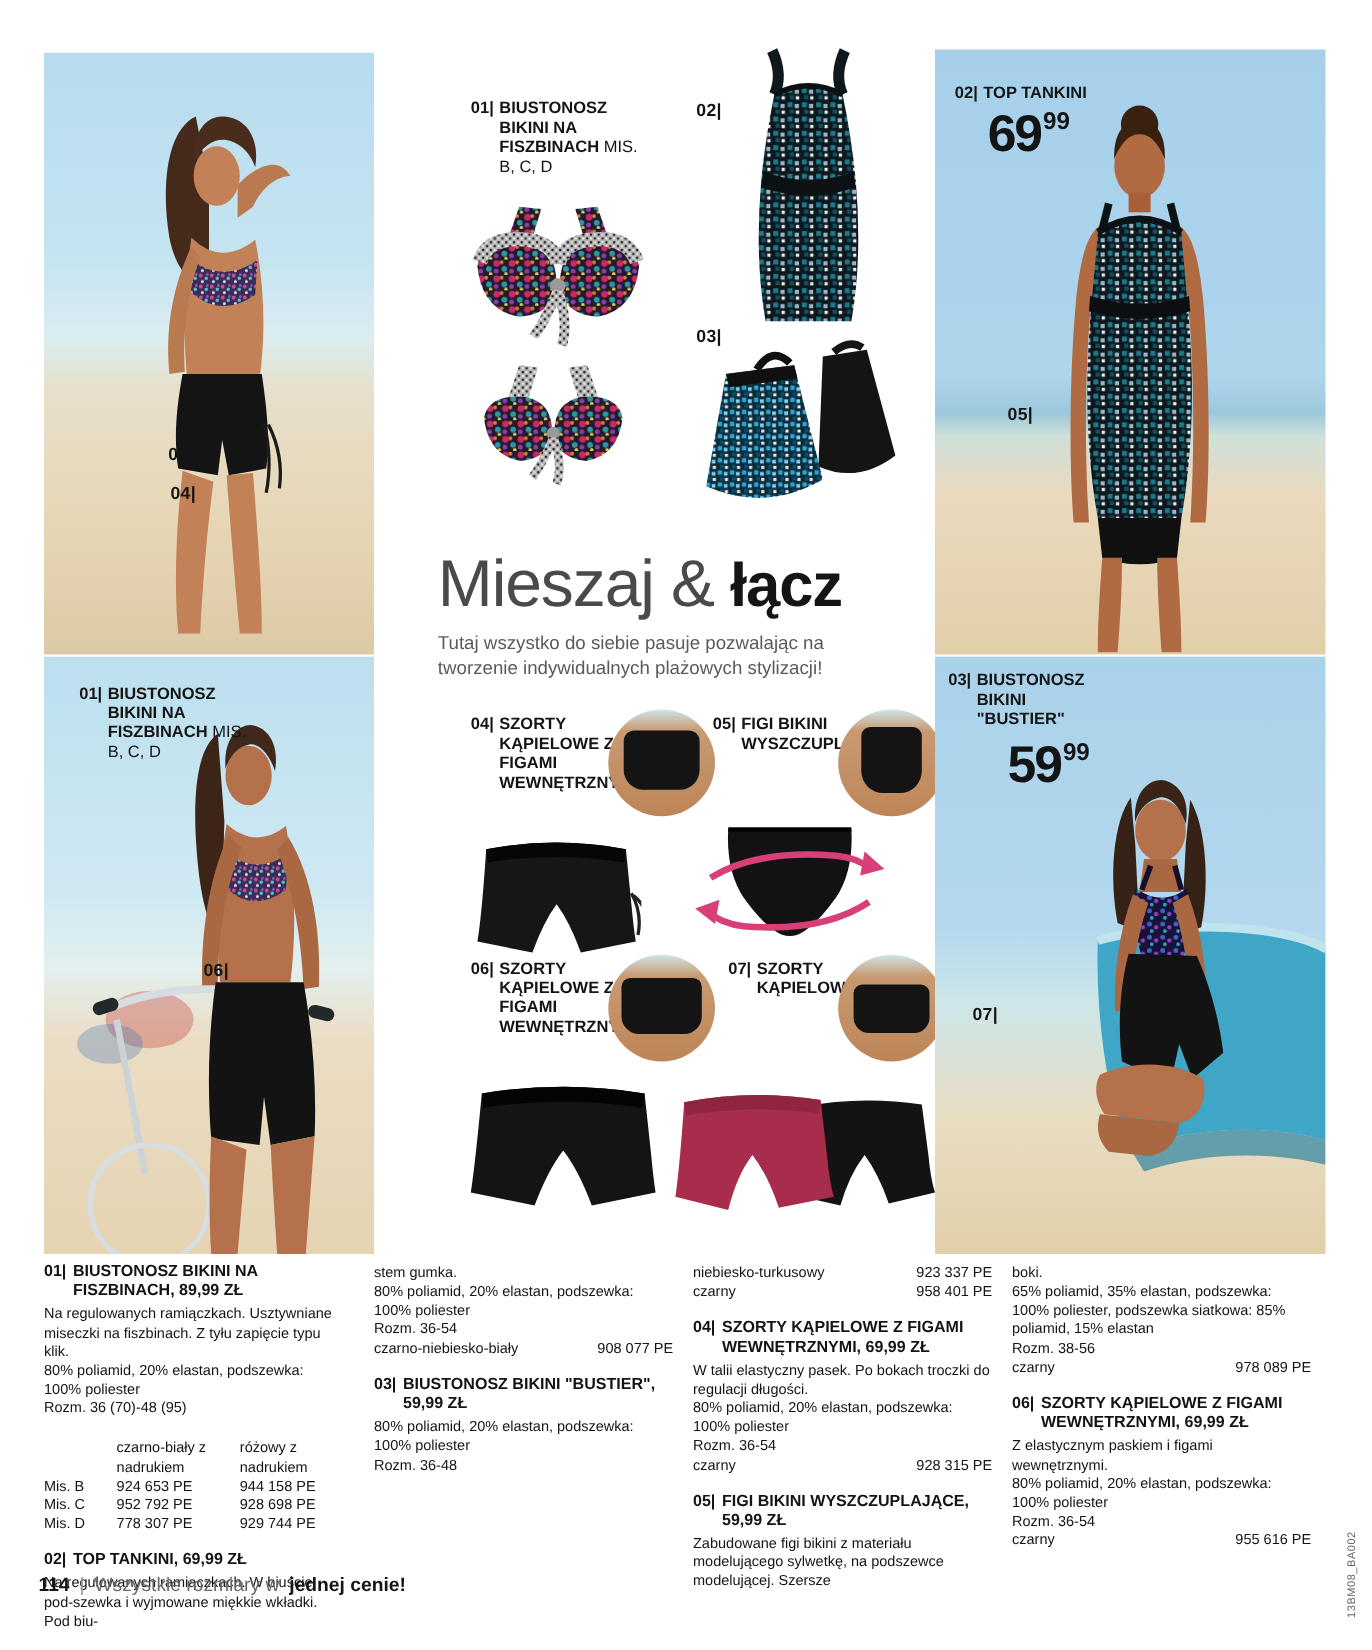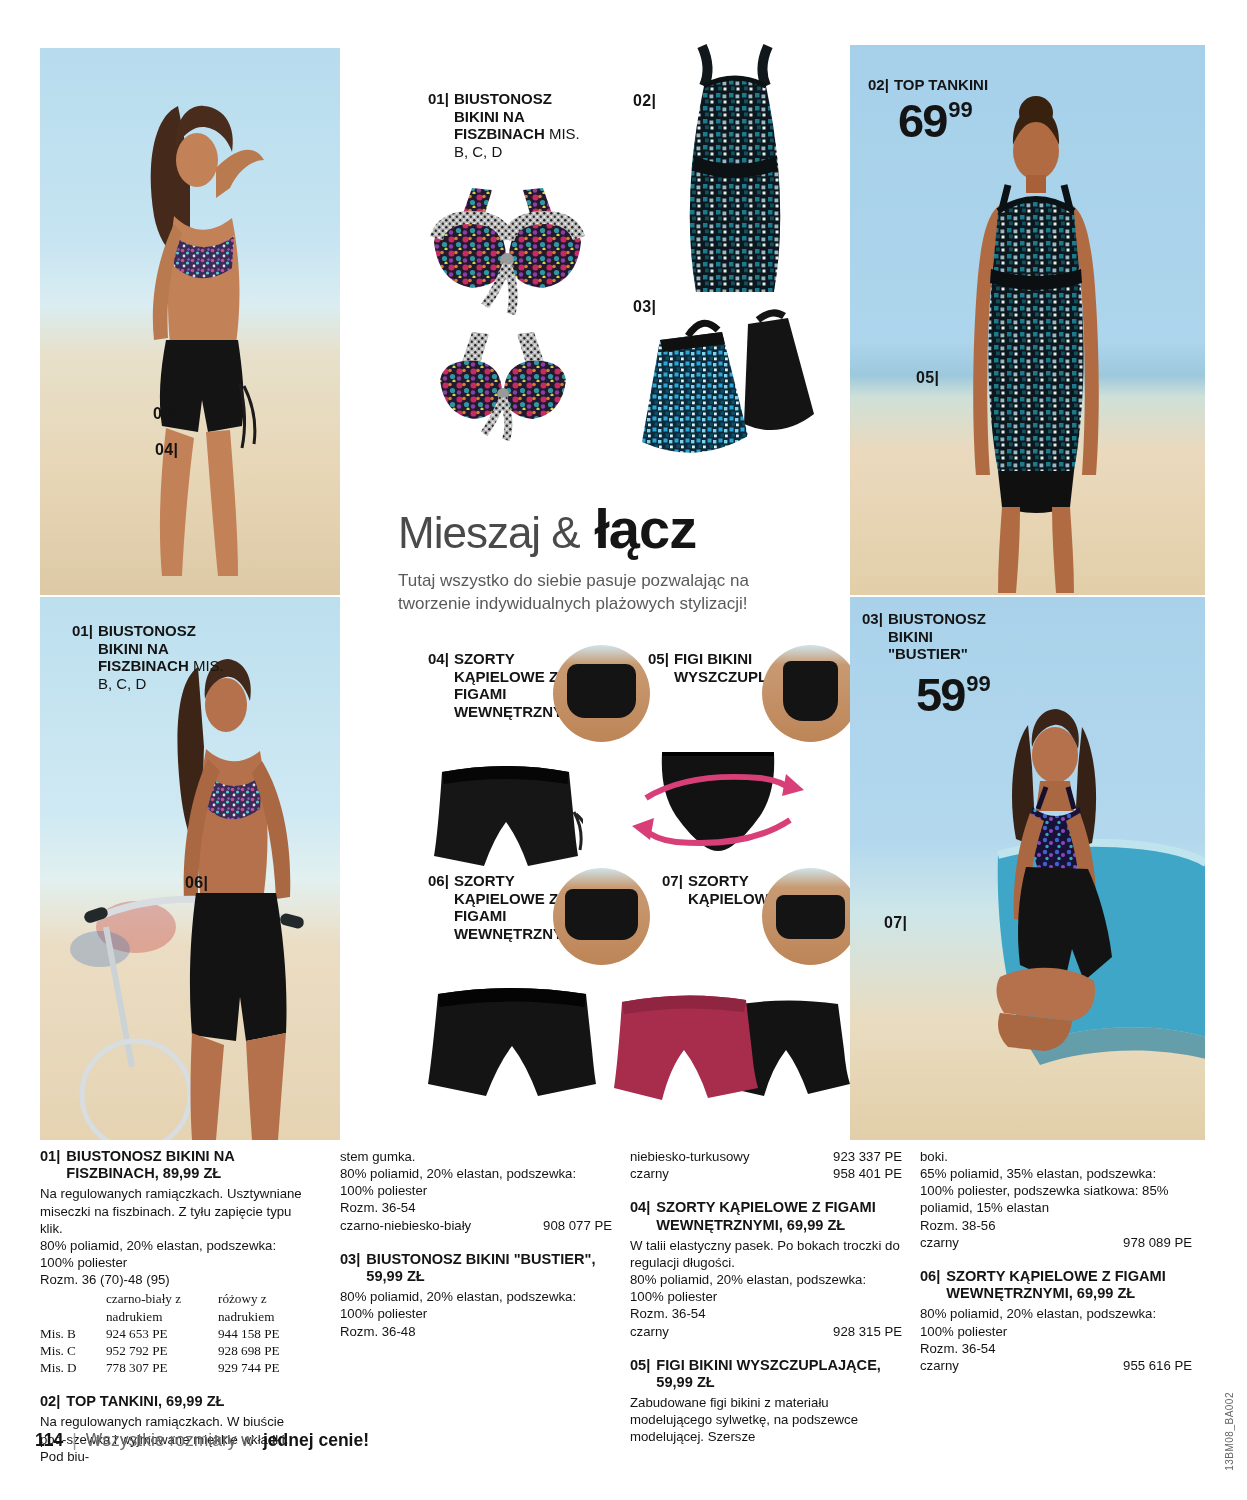--- a/index.html
+++ b/index.html
@@ -11,33 +11,33 @@
   .photoML{background:linear-gradient(180deg,#bcdfee 0%,#cfe9f3 40%,#e2f0ef 52%,#ebddc4 64%,#e5d3b2 100%);}
   .photoMR{background:linear-gradient(180deg,#a9d2ea 0%,#b3d8ee 45%,#cde6e9 58%,#e9dcc0 78%,#e2cfa9 100%);}
   .lbl{position:absolute;font-weight:700;font-size:16px;color:#141414;letter-spacing:.3px;}
   .callout{position:absolute;display:flex;gap:5px;font-weight:700;font-size:15px;line-height:1.18;color:#141414;}
   .callout .num{white-space:nowrap;}
   .callout .nrm{font-weight:400;}
   .priceblk{position:absolute;font-weight:700;color:#141414;line-height:1;}
   .price-int{font-size:47px;letter-spacing:-2px;}
   .price-dec{font-size:22px;position:relative;top:-20px;left:2px;}
   .headline{position:absolute;left:398px;top:496px;width:460px;}
-  .headline .hl-light{font-size:44px;font-weight:300;color:#4a4a4a;letter-spacing:-1px;}
+  .headline .hl-light{font-size:60px;font-weight:300;color:#4a4a4a;letter-spacing:-1px;}
   .headline .hl-bold{font-size:56px;font-weight:700;color:#151515;letter-spacing:-1px;}
   .headline .sub{margin-top:8px;font-size:17px;line-height:1.38;color:#5a5a5a;}
   .thumb{position:absolute;width:97px;height:97px;border-radius:50%;overflow:hidden;
          background:linear-gradient(180deg,#cfe4ea 0%,#c89a72 20%,#bd8557 100%);}
   .thumb .garment{position:absolute;background:#141414;}
   .dcol{position:absolute;top:1148px;width:272px;font-size:13.2px;line-height:1.3;color:#141414;}
   .dcol p{margin:0;}
   .dh{display:flex;gap:6px;font-weight:700;font-size:14.6px;line-height:1.18;margin:0 0 3px 0;}
   .dh .n{white-space:nowrap;}
   .crow{display:flex;justify-content:space-between;}
   .sp{height:17px;}
-  .tbl{display:grid;grid-template-columns:62px 108px 1fr;column-gap:4px;margin-top:2px;font-family:Liberation Serif, serif;}
+  .tbl{display:grid;grid-template-columns:62px 108px 1fr;column-gap:4px;margin-top:19px;}
   .tbl .hd{grid-column:2;}
   .tbl .hd2{grid-column:3;}
   .footer{position:absolute;left:35px;top:1430px;font-size:17.5px;display:flex;align-items:center;gap:9px;}
   .footer .pg{font-weight:700;color:#141414;}
   .footer .sep{color:#9a9a9a;font-weight:300;}
   .footer .nrm{color:#6a6a6a;}
   .footer .bld{font-weight:700;color:#141414;}
   .sidecode{position:absolute;right:12px;top:1392px;writing-mode:vertical-rl;transform:rotate(180deg);
             font-size:10px;color:#666;letter-spacing:.5px;}
 </style>
@@ -391,20 +391,21 @@
     <p>Rozm. 38-56</p>
     <div class="crow">
       <span>czarny</span>
       <span>978 089 PE</span>
     </div>
     <div class="sp"></div>
     <div class="dh">
       <span class="n">06|</span>
       <span>SZORTY KĄPIELOWE Z FIGAMI WEWNĘTRZNYMI, 69,99 ZŁ</span>
     </div>
+    <p>Z elastycznym paskiem i figami wewnętrznymi.</p>
     <p>80% poliamid, 20% elastan, podszewka: 100% poliester</p>
     <p>Rozm. 36-54</p>
     <div class="crow">
       <span>czarny</span>
       <span>955 616 PE</span>
     </div>
   </div>
 
   <div class="footer">
     <span class="pg">114</span>

